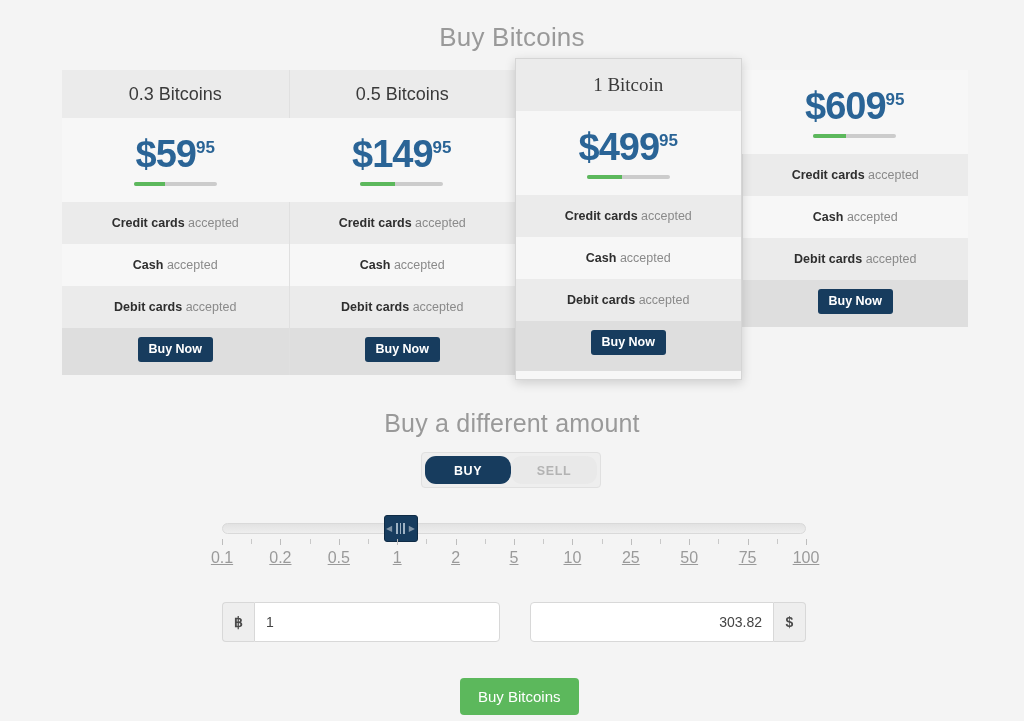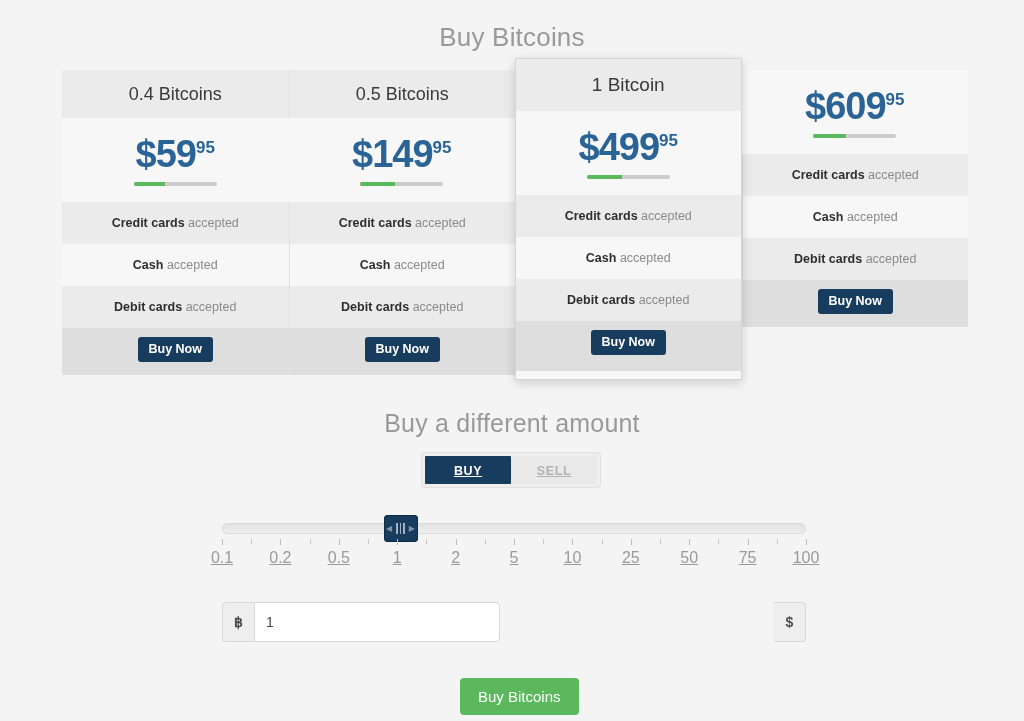--- a/index.html
+++ b/index.html
@@ -103,45 +103,44 @@
     width: 227px;
     margin-top: -12px;
     background: #f7f7f7;
     border: 1px solid #d5d5d5;
     box-shadow: 0 3px 10px rgba(0,0,0,.16);
     z-index: 5;
     padding-bottom: 8px;
   }
   .card.featured .card-head { height: 52px; line-height: 52px; font-size: 19px; background:#ebebeb;}
   .card.featured .row { border-left: none; }
-  .card.featured .card-head { border-left: none; }
+  .card.featured .card-head { border-left: none; font-family: Liberation Serif, serif; }
   .card.featured .card-foot { border-left: none; background:#dedede; height:50px; }
 
   
   .toggle-wrap {
     position: absolute;
     left: 421px; top: 452px;
     background: #eeeeee;
     border: 1px solid #e0e0e0;
     border-radius: 4px;
     padding: 3px;
     display: flex;
   }
   .toggle-btn {
     width: 86px; height: 28px;
     line-height: 28px;
     text-align: center;
     font-size: 12.5px;
     font-weight: bold;
     letter-spacing: .6px;
-    border-radius: 1px;
+    border-radius: 11px;
     cursor: pointer;
     border: none;
     font-family: "Liberation Sans", sans-serif;
-    text-decoration: underline;
   }
   .toggle-btn.active { background:#173c5e; color:#ffffff; }
   .toggle-btn.inactive { background:#e9e9e9; color:#b3b3b3; }
 
   
   .slider-area { position:absolute; left:222px; top:523px; width:584px; }
   .track {
     position: relative;
     height: 11px;
     background: linear-gradient(#e2e2e2,#eeeeee);
@@ -216,21 +215,21 @@
 </head>
 <body>
 
 <div class="page">
 
   <h1 id="page-title" class="section-title">Buy Bitcoins</h1>
 
   <div class="pricing">
 
     <div class="card">
-      <div class="card-head">0.4 Bitcoins</div>
+      <div class="card-head">0.3 Bitcoins</div>
       <div class="price-box">
         <div class="price"><span>$59</span><span class="cents">95</span></div>
         <div class="bar">
             <i style="width: 38%;"></i>
           </div>
       </div>
       <div class="row alt"><b>Credit cards</b><span> accepted</span></div>
       <div class="row plain"><b>Cash</b><span> accepted</span></div>
       <div class="row alt"><b>Debit cards</b><span> accepted</span></div>
       <div class="card-foot">
@@ -341,19 +340,20 @@
         <div class="tlabel" style="left: 100%;">100</div>
       </div>
   </div>
 
   <div class="inputs">
     <div class="field">
       <span class="addon left">฿</span>
       <input class="txt btc" type="text" value="1" placeholder="0" style="">
     </div>
     <div class="field">
+      <input class="txt usd" type="text" value="303.82" placeholder="0.00" style="">
       <span class="addon right">$</span>
     </div>
   </div>
 
   <button class="submit">Buy Bitcoins</button>
 
 </div>
 
 </body></html>

